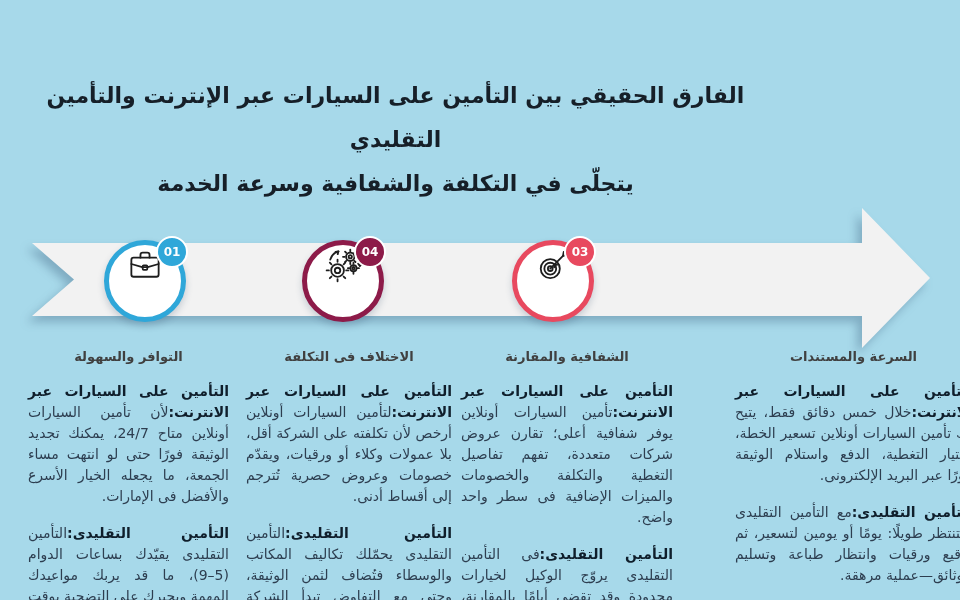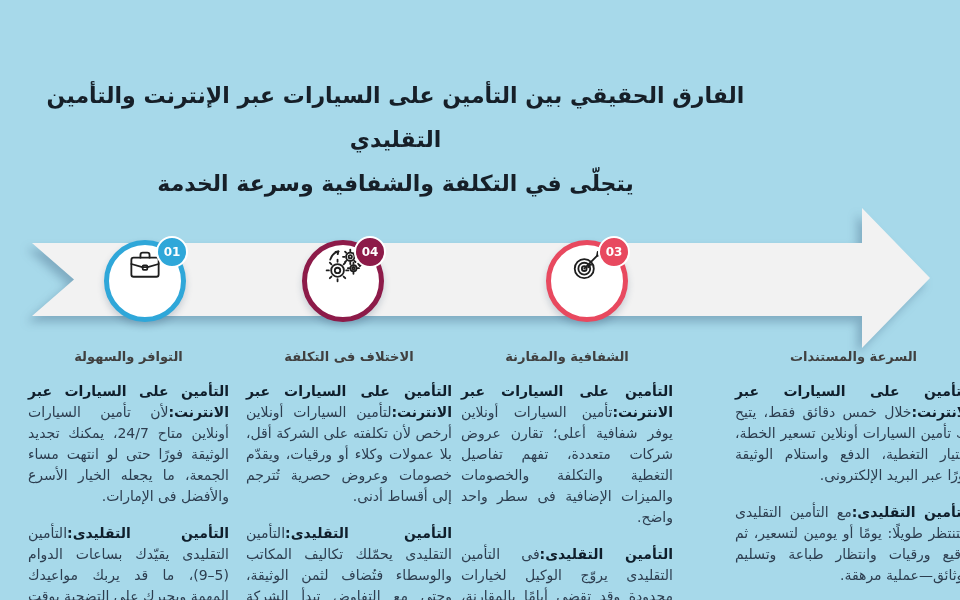--- a/index.html
+++ b/index.html
@@ -88,21 +88,21 @@
       <circle cx="33.5" cy="25.5" r="3.4"></circle>
         <circle cx="33.5" cy="25.5" r="1.3"></circle>
       <path d="M33.5,20.8 v-1.4 M33.5,30.2 v1.4 M28.8,25.5 h-1.4 M38.2,25.5 h1.4"></path>
       <path d="M8,16 a13,13 0 0 1 9,-9"></path>
         <path d="M17,7 l-3.2,0.6 M17,7 l-0.8,3.1"></path>
       <path d="M39.5,17.5 a11,11 0 0 1 1,5.5"></path>
         <path d="M40.5,23 l-1.8,-2.4 M40.5,23 l2.2,-1.9"></path>
     </svg>
   </div>
 
-  <div class="circle" style="left: 546px; --accent: #e8495f;">
+  <div class="circle" style="left: 512px; --accent: #e8495f;">
     <svg width="40" height="40" viewBox="0 0 44 44">
       <circle cx="19" cy="26" r="10.5"></circle>
       <circle cx="19" cy="26" r="6.5"></circle>
       <circle cx="19" cy="26" r="2.6"></circle>
       <path d="M19,26 L33,12"></path>
       <path d="M33,12 l0.8,-4.5 M33,12 l4.5,-0.8"></path>
       <path d="M23.5,21.5 l3,0.2 M23.5,21.5 l-0.2,3"></path>
     </svg>
     <div class="badge">03</div>
   </div>

